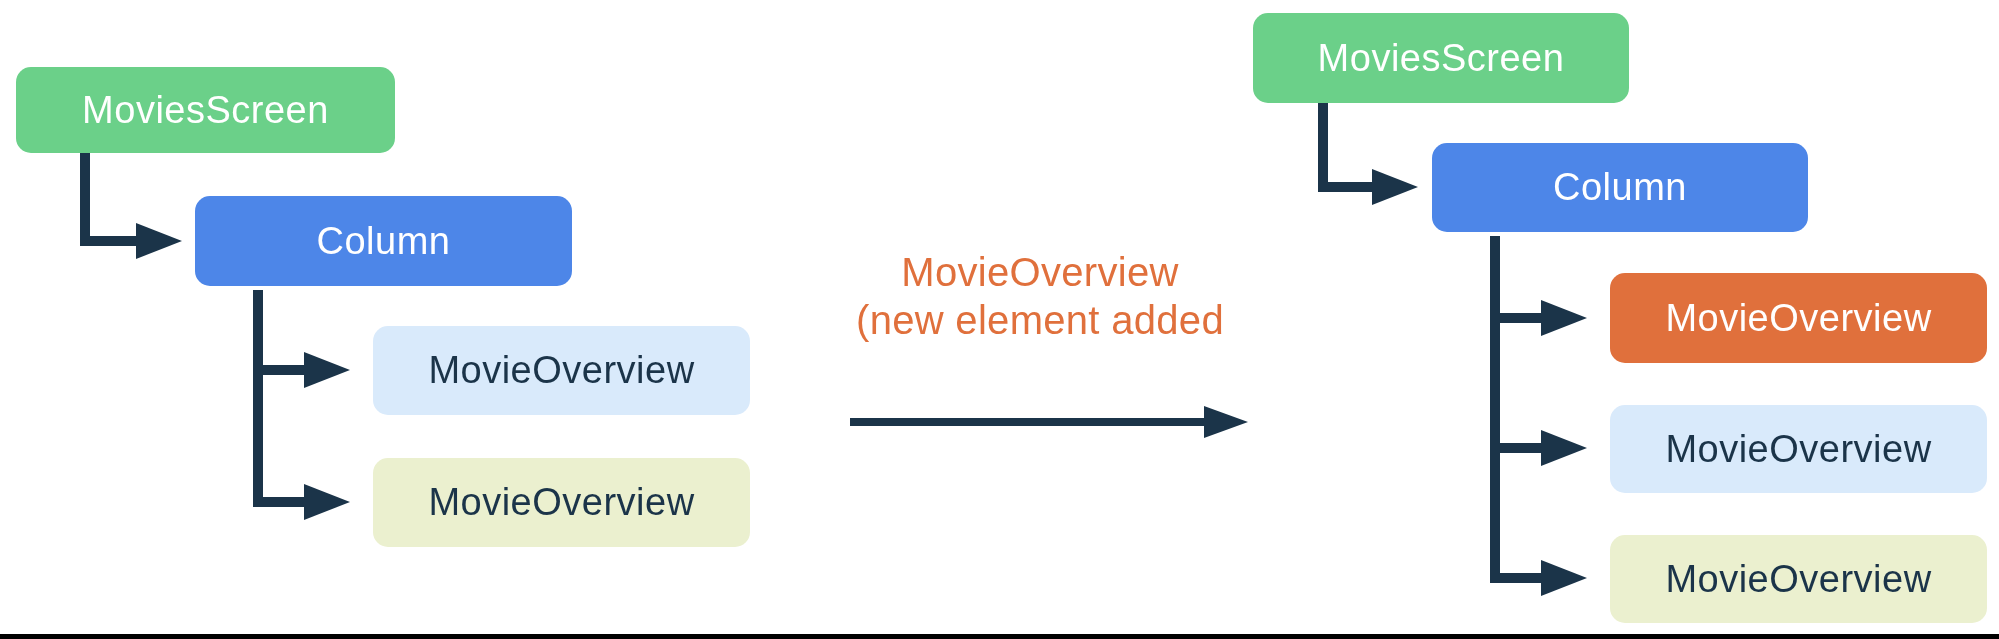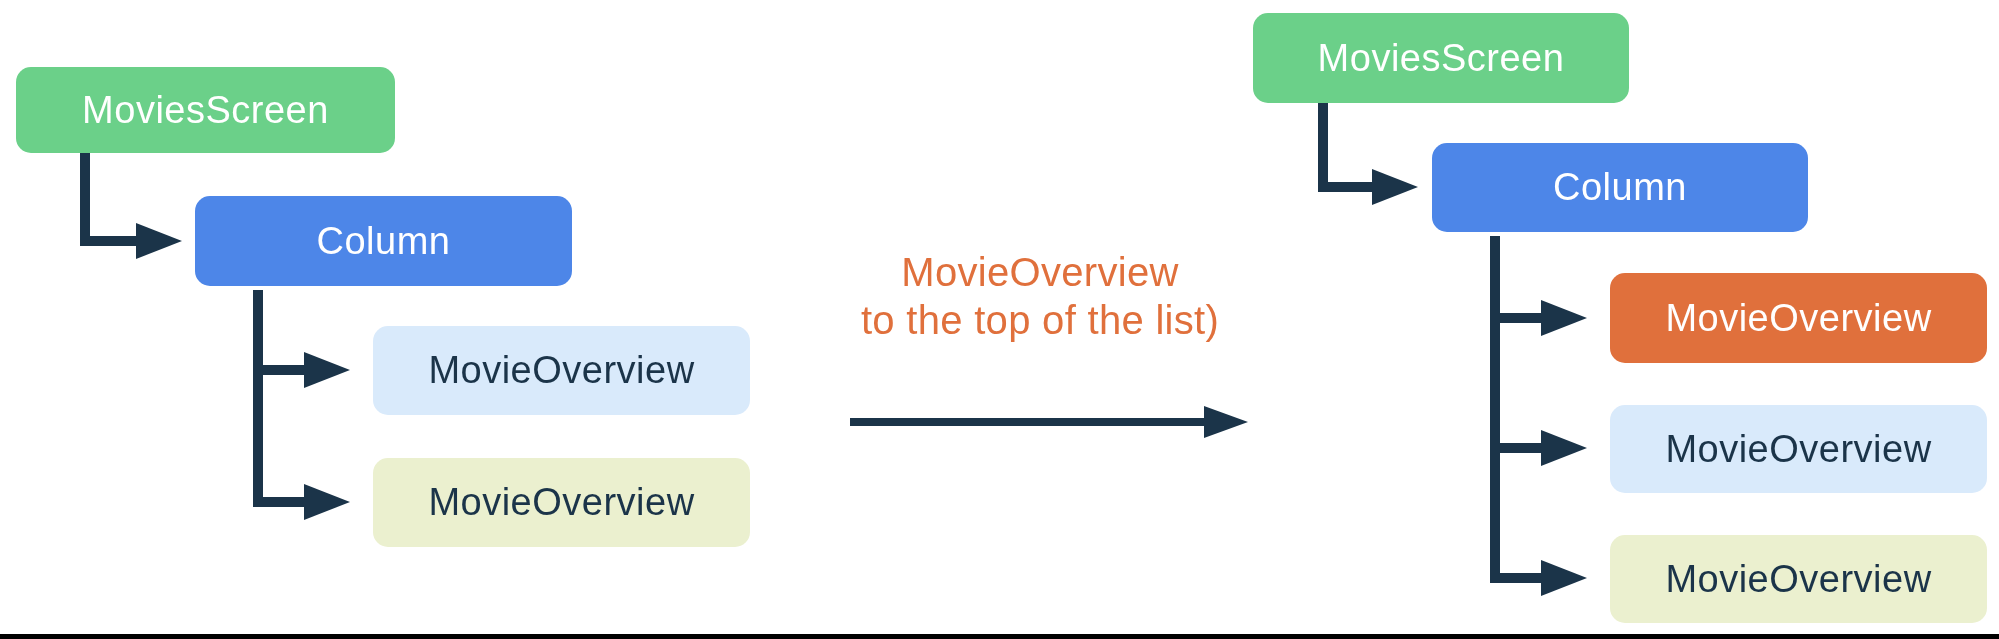--- a/index.html
+++ b/index.html
@@ -89,21 +89,21 @@
   <div class="ah" style="left:304px; top:352px;"></div>
 
   <div class="line-h" style="left:253px; top:497px; width:55px;"></div>
   <div class="ah" style="left:304px; top:484px;"></div>
 
   <div class="box lightblue" style="left:373px; top:326px; width:377px; height:89px;">MovieOverview</div>
   <div class="box paleyellow" style="left:373px; top:458px; width:377px; height:89px;">MovieOverview</div>
 
   <div class="transition-label">
     <div>MovieOverview</div>
-    <div>to the top of the list)</div>
+    <div>(new element added</div>
   </div>
   <div class="line-h" style="left:850px; top:418px; width:356px; height:8px;"></div>
   <div class="ah-mid" style="left:1204px; top:406px;"></div>
 
   <div class="box green" style="left:1253px; top:13px; width:376px; height:90px;">MoviesScreen</div>
 
   <div class="line-v" style="left:1318px; top:103px; height:89px;"></div>
   <div class="line-h" style="left:1318px; top:182px; width:56px;"></div>
   <div class="ah" style="left:1372px; top:169px;"></div>
 

